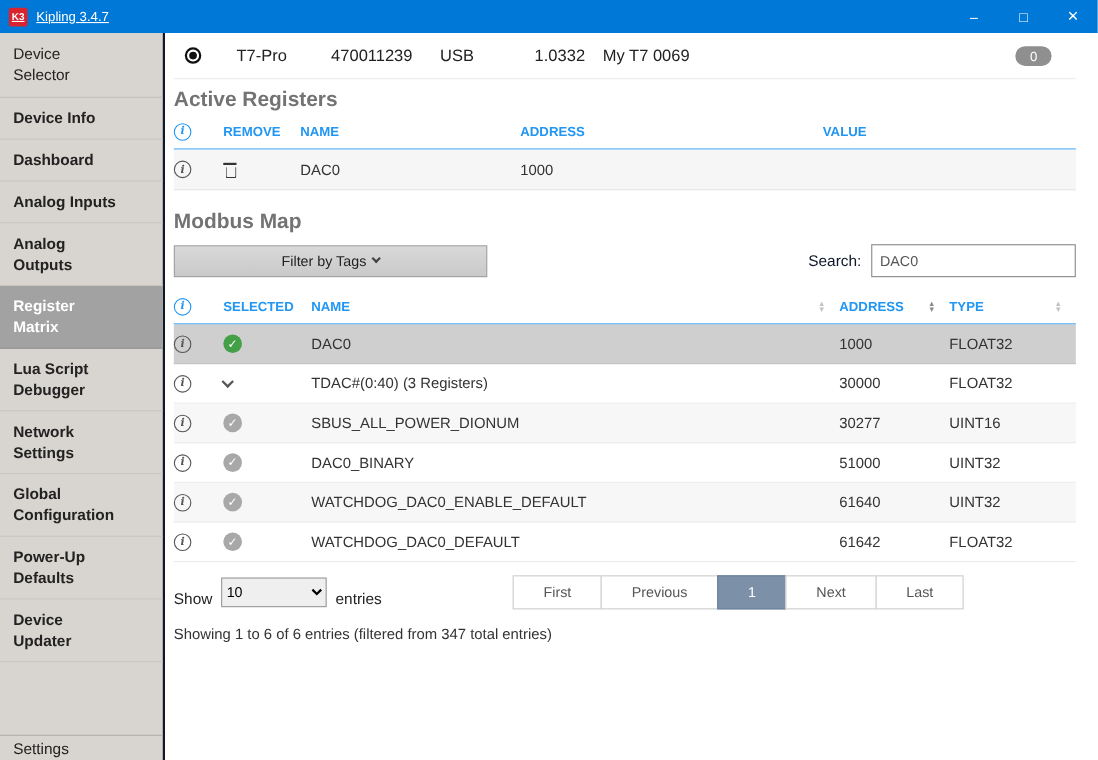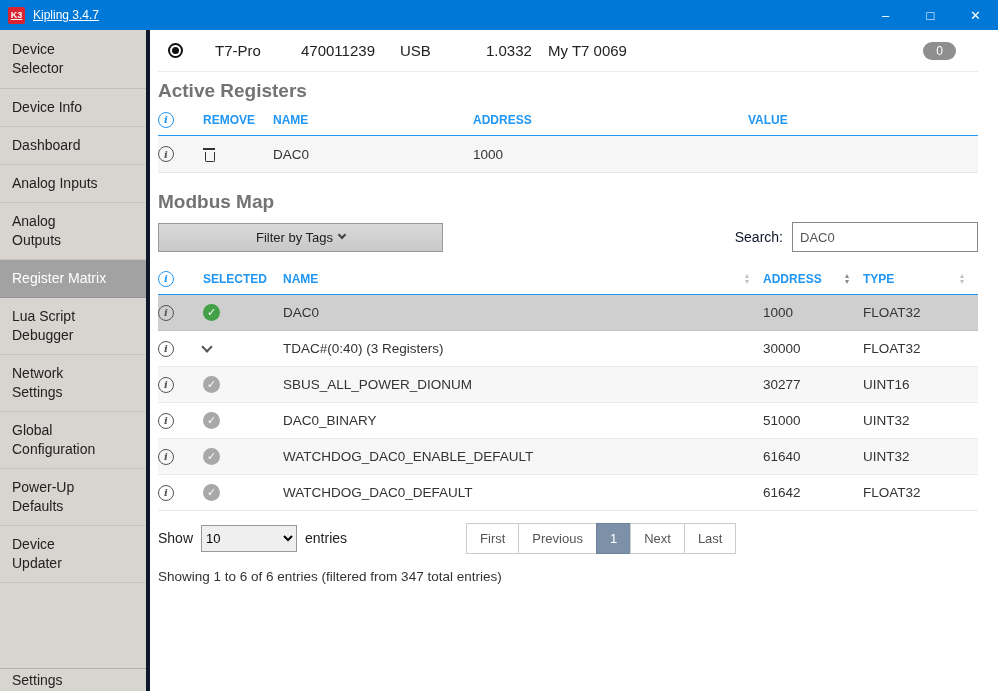--- a/index.html
+++ b/index.html
@@ -11,27 +11,27 @@
   .titlebar-left { display: flex; align-items: center; gap: 8px; padding-left: 8px; flex: 1; text-decoration: underline; }
   .app-logo { width: 17px; height: 17px; background: #d9232e; color: #fff; font-size: 9px; font-weight: bold;
               display: inline-flex; align-items: center; justify-content: center; border-radius: 2px; }
   .win-title { font-size: 12px; }
   .win-controls { display: flex; height: 30px; }
   .win-controls span { width: 45px; display: inline-flex; align-items: center; justify-content: center;
                        font-size: 13px; cursor: default; }
 
   
   .app { display: flex; height: 661px; }
-  .sidebar { width: 150px; background: #d8d4cf; border-right: 4px solid #0f172a; display: flex; flex-direction: column; }
+  .sidebar { width: 150px; background: #d8d4cf; border-right: 2px solid #0f172a; display: flex; flex-direction: column; }
   .main { flex: 1; background: #fff; padding: 0 20px 0 8px; overflow: hidden; }
 
   
   .sb-header { padding: 10px 12px; font-size: 14px; border-bottom: 1px solid #c2beb8; }
   .sb-header .lbl, .sb-item .lbl { display: block; width: 95px; line-height: 19px; }
-  .sb-item { padding: 9px 12px; font-size: 14px; border-bottom: 1px solid #c9c5bf; cursor: default; }
+  .sb-item { padding: 9px 12px; font-size: 14px; border-bottom: 1px solid #c9c5bf; cursor: default; font-weight: bold; }
   .sb-item.active { background: #a2a2a2; color: #fff; border-bottom-color: #959595; }
   .sb-footer { margin-top: auto; padding: 3px 12px; font-size: 14px; border-top: 1px solid #b5b1aa; }
 
   
   .device-bar { height: 42px; display: flex; align-items: center; font-size: 15px; color: #222;
                 border-bottom: 1px solid #ececec; padding-left: 10px; }
   .radio { width: 15px; height: 15px; border: 2px solid #111; border-radius: 50%; position: relative; margin-right: 32px; }
   .radio::after { content: ""; position: absolute; left: 2px; top: 2px; width: 7px; height: 7px; border-radius: 50%; background: #111; }
   .dv { margin-right: 0; }
   .dv-model { width: 86px; }
@@ -86,24 +86,24 @@
   
   .mm-head, .mm-row { display: grid; grid-template-columns: 45px 80px 1fr 100px 115px; align-items: center; }
   .mm-head { height: 32px; color: #2196f3; font-size: 12px; font-weight: 600; border-bottom: 1px solid #2196f3; }
   .hcell { display: flex; align-items: center; justify-content: space-between; padding-right: 14px; }
   .mm-row { height: 36px; font-size: 13.5px; color: #333; border-bottom: 1px solid #eaeaea; }
   .mm-row.hl { background: #cfcfcf; border-bottom-color: #c2c2c2; }
   .mm-row.alt { background: #f7f7f7; }
 
   
   .table-footer { display: flex; align-items: center; margin-top: 10px; height: 34px; }
-  .show-wrap { display: flex; align-items: center; gap: 8px; font-size: 14px; color: #222; }
+  .show-wrap { display: flex; align-items: flex-end; gap: 8px; font-size: 14px; color: #222; }
   .show-select { height: 27px; width: 96px; font-size: 13px; font-family: inherit; border: 1px solid #999; }
   .pagination { display: flex; margin: 0 auto 0 120px; }
-  .page-btn { padding: 7px 13px; font-size: 13px; color: #555; background: #fff; border: 1px solid #ccc;
+  .page-btn { padding: 7px 27px; font-size: 13px; color: #555; background: #fff; border: 1px solid #ccc;
               margin-left: -1px; font-family: inherit; text-align: right; }
   .page-btn.current { background: #7c90a8; border-color: #6a829b; color: #fff; }
   .summary { font-size: 13.5px; color: #333; margin-top: 14px; }
 </style>
 </head>
 <body>
 
 <div class="titlebar">
   <div class="titlebar-left">
     <span class="app-logo">K3</span>

